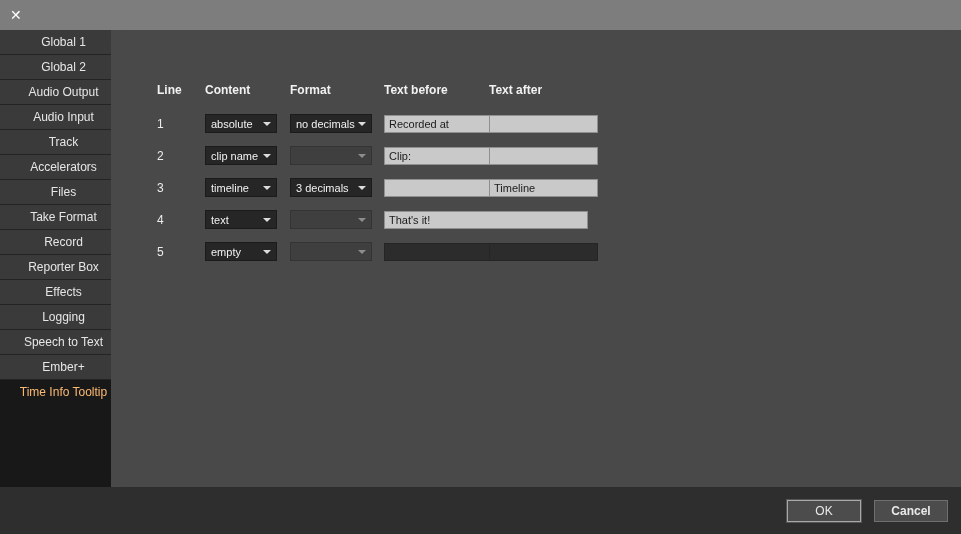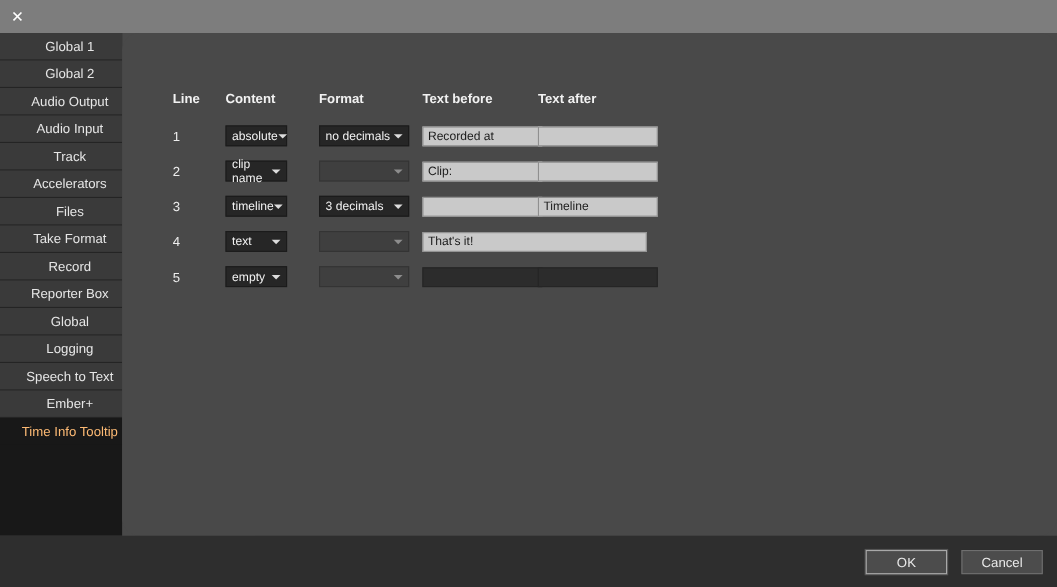--- a/index.html
+++ b/index.html
@@ -21,41 +21,41 @@
   .side-item.selected { background:#181818; border-bottom-color:#181818; color:#fdba74; }
 
   
   .content { position:absolute; top:30px; left:111px; right:0; bottom:47px; background:#494949;border-radius:16px; }
   .grid { display:grid; grid-template-columns:48px 85px 94px 105px 99px; row-gap:13px;
           margin:53px 0 0 46px; align-items:center; }
   .hdr { font-size:12px; font-weight:bold; color:#f2f2f2; padding-bottom:4px; }
   .line-num { font-size:12px; color:#ededed; }
 
   
-  .dropdown { width:56px; height:19px; background:#262626; border:1px solid #1b1b1b;
+  .dropdown { width:72px; height:19px; background:#262626; border:1px solid #1b1b1b;
               display:flex; align-items:center; justify-content:space-between; padding:0 5px;
               color:#f2f2f2; font-size:11px; }
   .dropdown.fmt { width:82px; }
   .dropdown .arrow { width:0; height:0; border-left:4px solid transparent;
                      border-right:4px solid transparent; border-top:4px solid #dcdcdc; }
   .dropdown.disabled { background:#3f3f3f; border-color:#343434; }
   .dropdown.disabled .arrow { border-top-color:#8d8d8d; }
 
   
   .tinput { width:109px; height:18px; background:#c9c9c9; border:1px solid #8f8f8f;
             font-size:11px; color:#1b1b1b; padding:0 4px; font-family:inherit; }
   .tinput.wide { width:204px; grid-column:4 / 6; }
   .tinput.dark { background:#2c2c2c; border-color:#252525; }
 
   
   .footer { position:absolute; left:0; right:0; bottom:0; height:47px; background:#2e2e2e; }
   .btn { position:absolute; bottom:12px; width:74px; height:22px; background:#4c4c4c;
          color:#e9e9e9; font-size:12px; border:1px solid #6f6f6f; font-family:inherit; cursor:default; }
   .btn.ok { right:100px; border-color:#a8a8a8; box-shadow:0 0 0 1px #555555; }
-  .btn.cancel { right:13px; }
+  .btn.cancel { right:13px;font-weight:bold; }
 </style>
 </head>
 <body>
 
 <div class="window">
 
   <div class="titlebar">
     <span class="close">✕</span>
   </div>
 
@@ -63,21 +63,21 @@
     <div class="side-item">Global 1</div>
     <div class="side-item">Global 2</div>
     <div class="side-item">Audio Output</div>
     <div class="side-item">Audio Input</div>
     <div class="side-item">Track</div>
     <div class="side-item">Accelerators</div>
     <div class="side-item">Files</div>
     <div class="side-item">Take Format</div>
     <div class="side-item">Record</div>
     <div class="side-item">Reporter Box</div>
-    <div class="side-item">Global</div>
+    <div class="side-item">Effects</div>
     <div class="side-item">Logging</div>
     <div class="side-item">Speech to Text</div>
     <div class="side-item">Ember+</div>
     <div class="side-item selected">Time Info Tooltip</div>
   </div>
 
   <div class="content">
     <div class="grid">
 
       <div class="hdr">Line</div>

